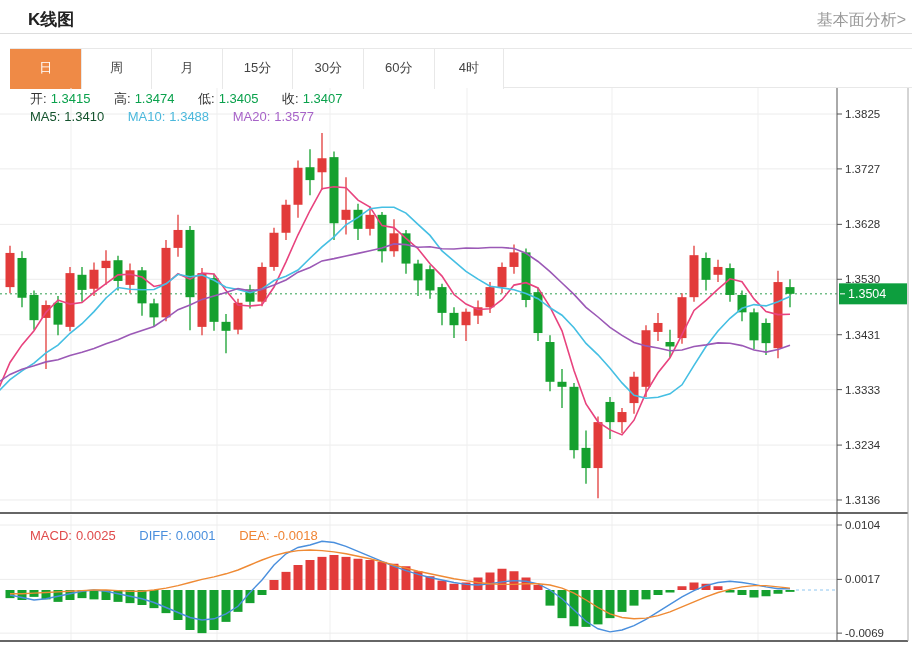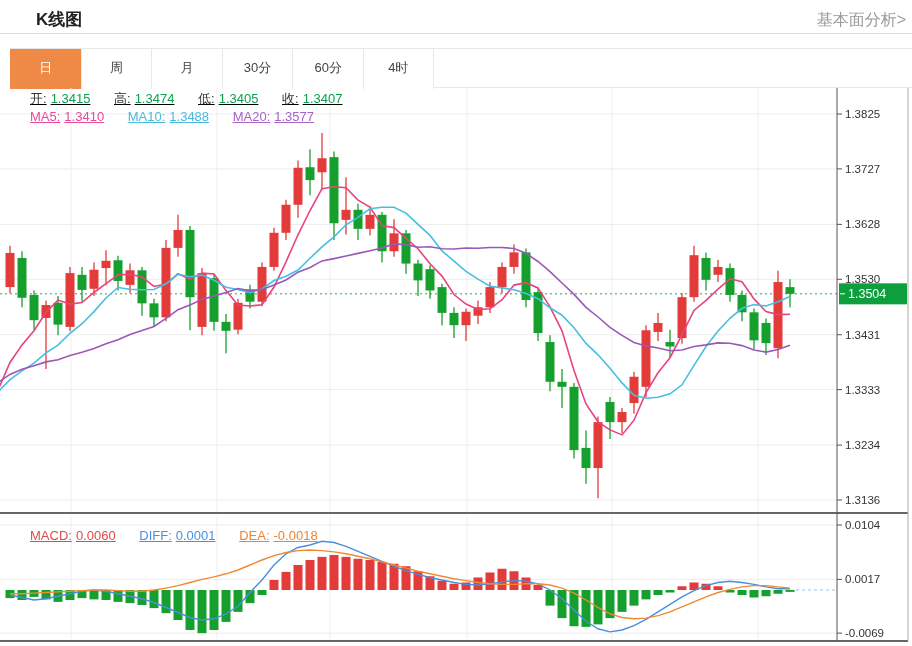--- a/index.html
+++ b/index.html
@@ -1,48 +1,49 @@
 <!DOCTYPE html>
 <html><head>
 <meta charset="utf-8">
 <style>
   html,body{margin:0;padding:0;background:#fff;}
   body{width:912px;height:646px;position:relative;overflow:hidden;
        font-family:"Liberation Sans","DejaVu Sans",sans-serif;}
-  .page-title{position:absolute;left:28px;top:8px;font-size:17px;font-weight:bold;color:#222;margin-left:8px;}
+  .page-title{position:absolute;left:28px;top:8px;font-size:17px;font-weight:bold;color:#222;}
   .top-link{position:absolute;right:6px;top:10px;font-size:16px;color:#999;text-decoration:none;cursor:pointer;}
   .header-divider{position:absolute;left:0;top:33px;width:912px;height:1px;background:#ddd;}
   .tabs{position:absolute;left:10px;top:48px;width:902px;height:40px;display:flex;
         border-top:1px solid #e8e8e8;border-bottom:1px solid #e8e8e8;box-sizing:border-box;}
   .tab{width:70.6px;height:40px;line-height:38px;text-align:center;font-size:13px;color:#444;
        background:#fff;border-left:1px solid #e8e8e8;box-sizing:border-box;cursor:pointer;}
   .tab:last-of-type{border-right:1px solid #e8e8e8;}
   .tab.active{background:#ef8a46;color:#fff;border-color:#ef8a46;}
   .chart-wrap{position:absolute;left:0;top:88px;width:912px;height:558px;}
   .legend{position:absolute;font-size:13px;white-space:nowrap;z-index:5;}
   .legend-ohlc{left:30px;top:2px;}
   .legend-ma{left:30px;top:21px;}
   .legend-macd{left:30px;top:440px;}
   .legend span{margin-right:4px;}
-  .legend .item{margin-right:16px;text-decoration:underline;}
+  .legend .item{margin-right:16px;}
   .lab{color:#333;}
   .val-green{color:#0aa14c;}
   svg{position:absolute;left:0;top:0;}
 </style>
 </head>
 <body>
 
 <div class="page-title">K线图</div>
 <a class="top-link">基本面分析&gt;</a>
 <div class="header-divider"></div>
 
 <div class="tabs">
   <div class="tab active">日</div>
   <div class="tab">周</div>
   <div class="tab">月</div>
+  <div class="tab">15分</div>
   <div class="tab">30分</div>
   <div class="tab">60分</div>
   <div class="tab">4时</div>
 </div>
 
 <div class="chart-wrap">
   <svg id="chart" width="912" height="558">
       <g>
         <line x1="0" y1="26" x2="837" y2="26" stroke="#ececec"></line>
         <line x1="0" y1="80.90195200000016" x2="837" y2="80.90195200000016" stroke="#ececec"></line>
@@ -309,23 +310,23 @@
     </svg>
 
   <div class="legend legend-ohlc">
     <span class="item"><span class="lab">开:</span><span class="val-green">1.3415</span></span>
     <span class="item"><span class="lab">高:</span><span class="val-green">1.3474</span></span>
     <span class="item"><span class="lab">低:</span><span class="val-green">1.3405</span></span>
     <span class="item"><span class="lab">收:</span><span class="val-green">1.3407</span></span>
   </div>
 
   <div class="legend legend-ma">
-    <span class="item" style="color: #ec4899;"><span>MA5:</span><span>1.3410</span></span>
+    <span class="item" style="color: #14532d;"><span>MA5:</span><span>1.3410</span></span>
     <span class="item" style="color: rgb(75, 184, 220);"><span>MA10:</span><span>1.3488</span></span>
     <span class="item" style="color: rgb(167, 99, 200); text-align: center;"><span>MA20:</span><span>1.3577</span></span>
   </div>
 
   <div class="legend legend-macd">
-    <span class="item" style="color: rgb(224, 75, 75);"><span>MACD:</span><span>0.0060</span></span>
+    <span class="item" style="color: rgb(224, 75, 75);"><span>MACD:</span><span>0.0025</span></span>
     <span class="item" style="color: rgb(74, 143, 221);"><span>DIFF:</span><span>0.0001</span></span>
     <span class="item" style="color: rgb(239, 132, 52);"><span>DEA:</span><span>-0.0018</span></span>
   </div>
 </div>
 
 </body></html>

